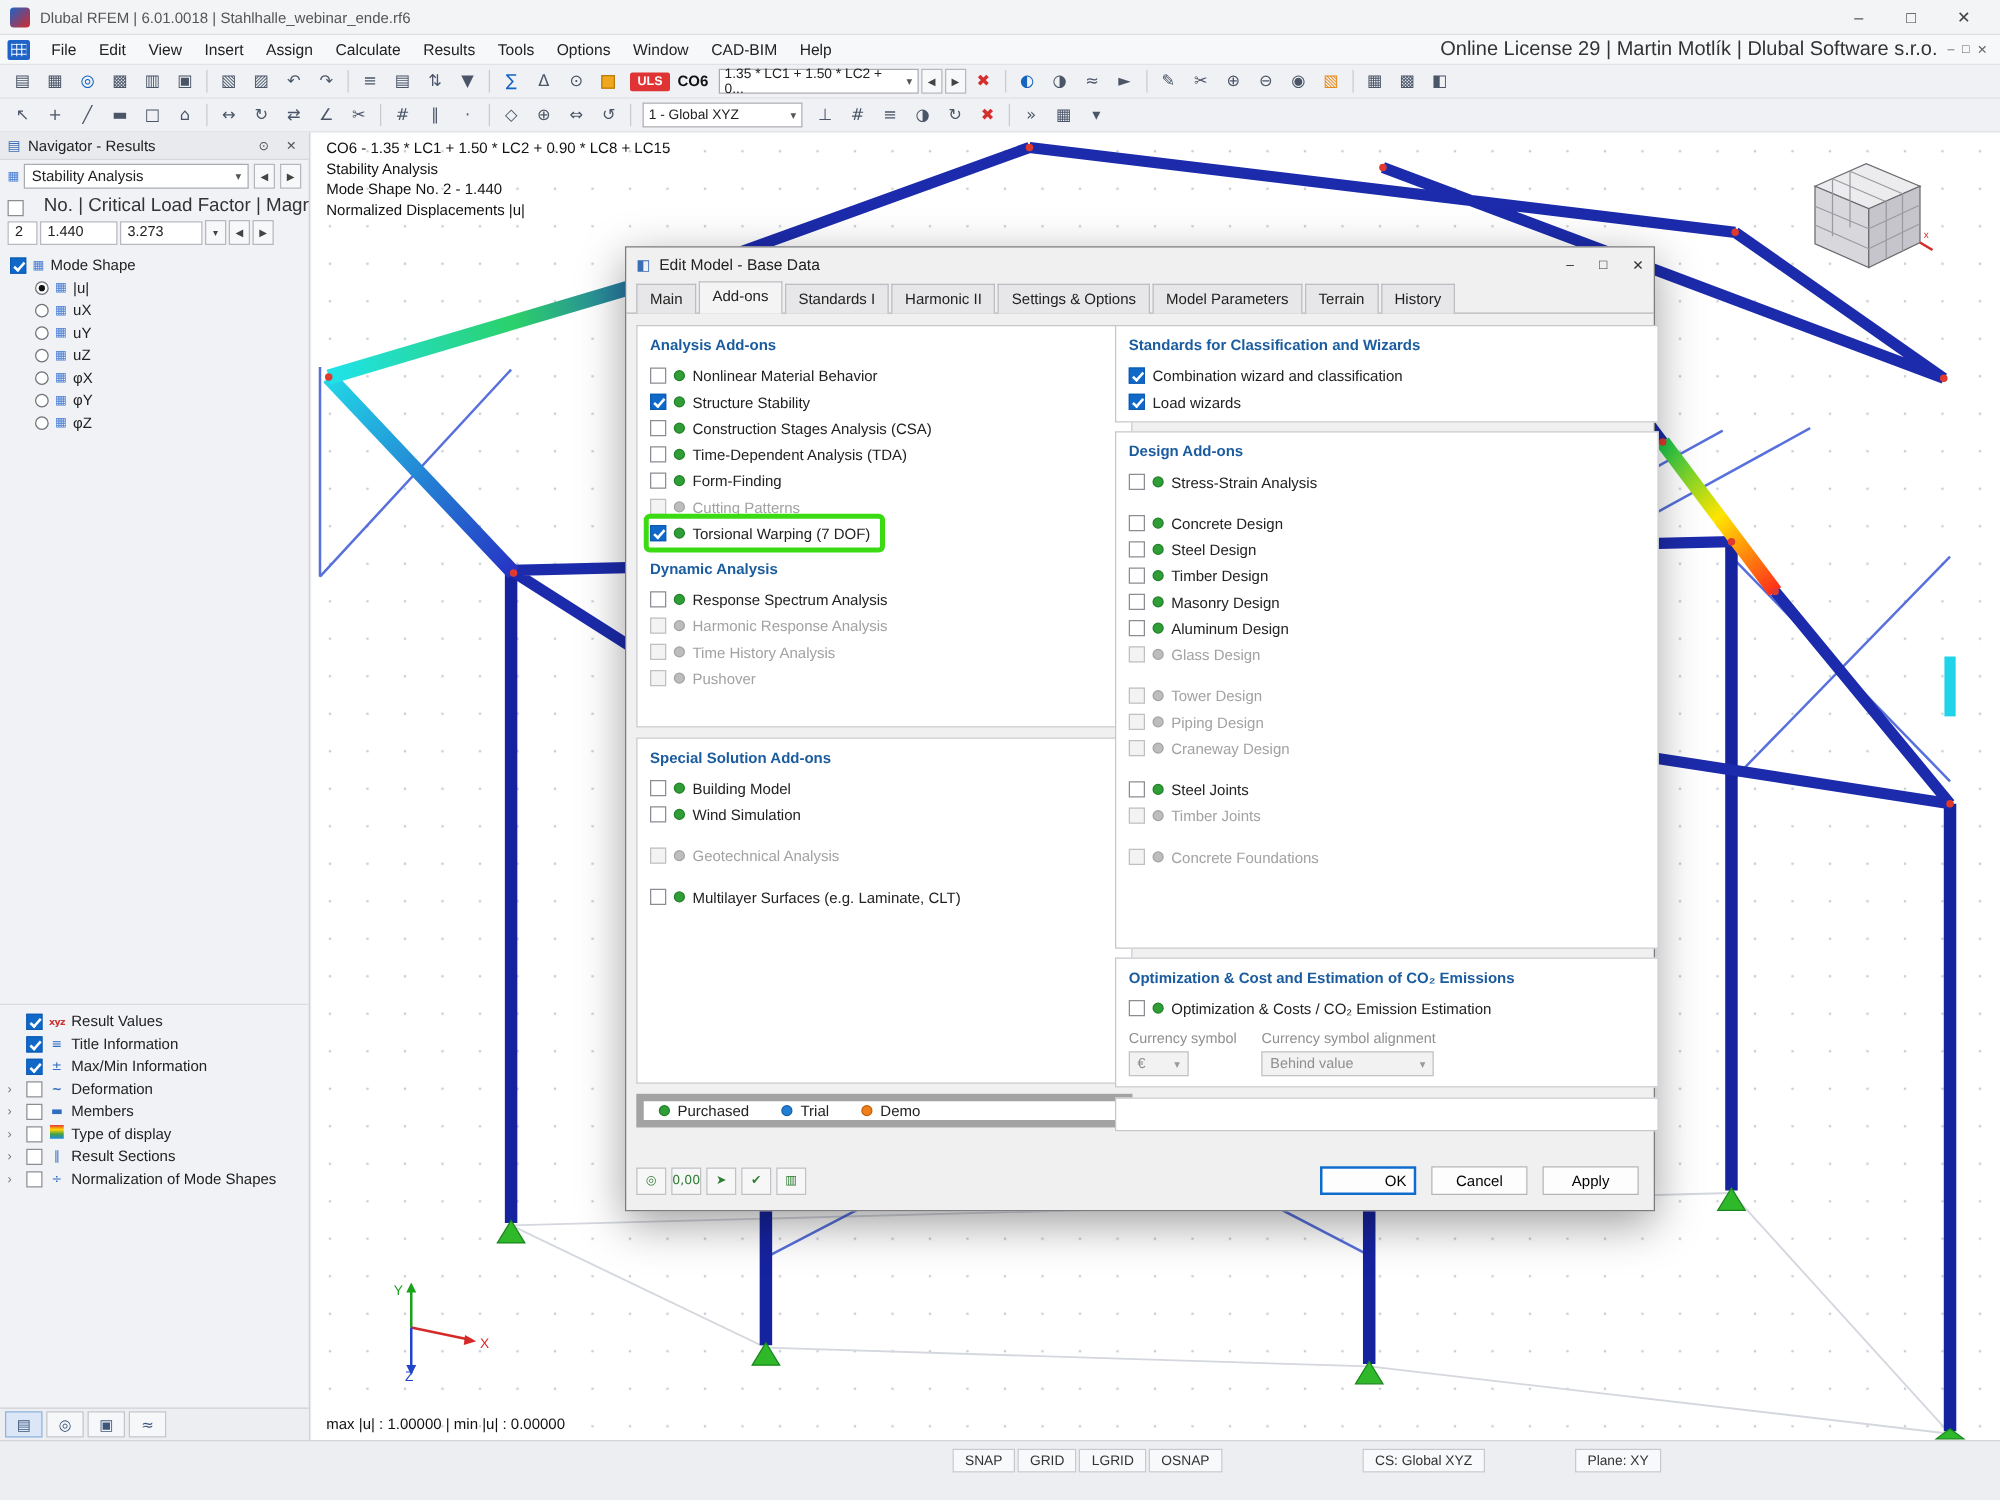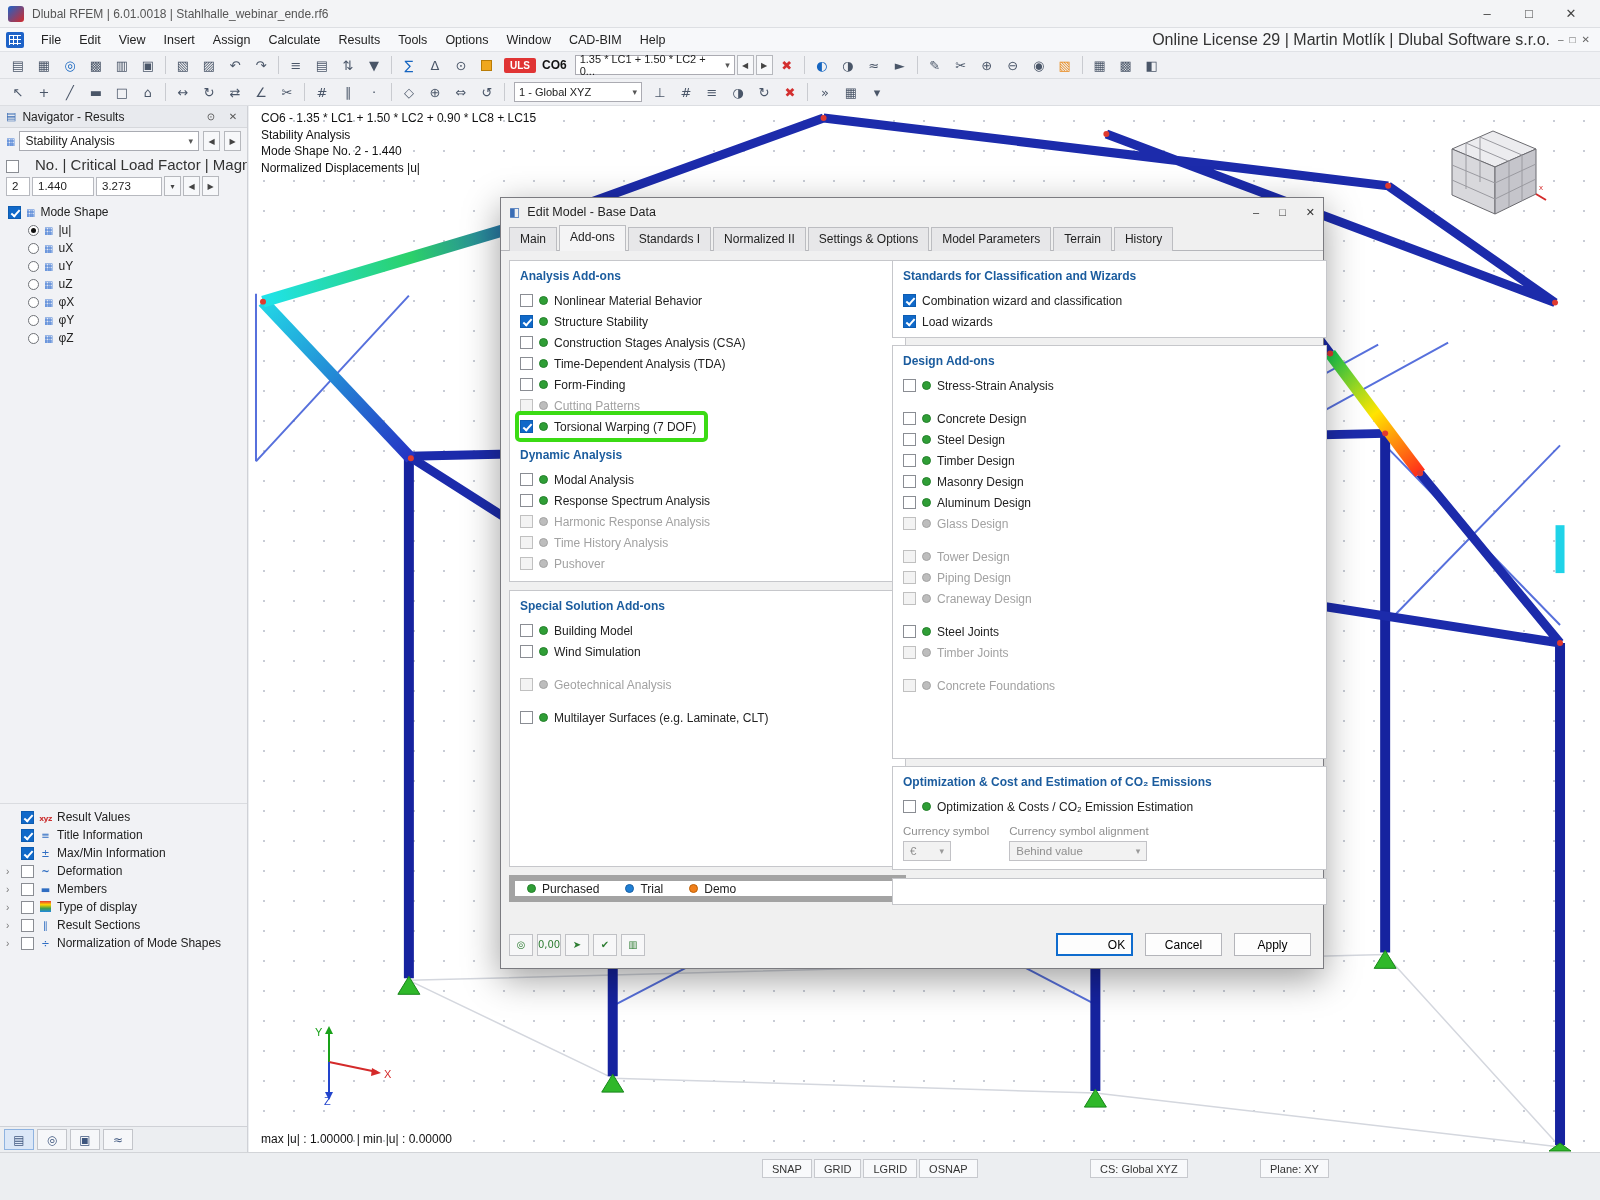--- a/index.html
+++ b/index.html
@@ -637,21 +637,21 @@
       <span>–</span>
       <span>□</span>
       <span>✕</span>
     </div>
   </div>
   <div class="tabs">
 
   <span class="tab"><span>Main</span></span>
       <span class="tab active"><span>Add-ons</span></span>
       <span class="tab"><span>Standards I</span></span>
-      <span class="tab"><span>Normalized II</span></span>
+      <span class="tab"><span>Harmonic II</span></span>
       <span class="tab"><span>Settings &amp; Options</span></span>
       <span class="tab"><span>Model Parameters</span></span>
       <span class="tab"><span>Terrain</span></span>
       <span class="tab"><span>History</span></span>
     </div>
 
   <div class="dlg-col col-left">
     <div class="panel" style="height:322px">
       <div class="blue-head">Analysis Add-ons</div>
       <div>
@@ -688,25 +688,20 @@
           </div>
           <div class="addon-row checked highlighted">
             <span class="cb"></span>
             <span class="dot"></span>
             <span class="addon-label">Torsional Warping (7 DOF)</span>
           </div>
         </div>
       <div class="blue-head sub-head">Dynamic Analysis</div>
       <div>
 
-      <div class="addon-row">
-            <span class="cb"></span>
-            <span class="dot"></span>
-            <span class="addon-label">Modal Analysis</span>
-          </div>
           <div class="addon-row">
             <span class="cb"></span>
             <span class="dot"></span>
             <span class="addon-label">Response Spectrum Analysis</span>
           </div>
           <div class="addon-row disabled">
             <span class="cb"></span>
             <span class="dot"></span>
             <span class="addon-label">Harmonic Response Analysis</span>
           </div>

